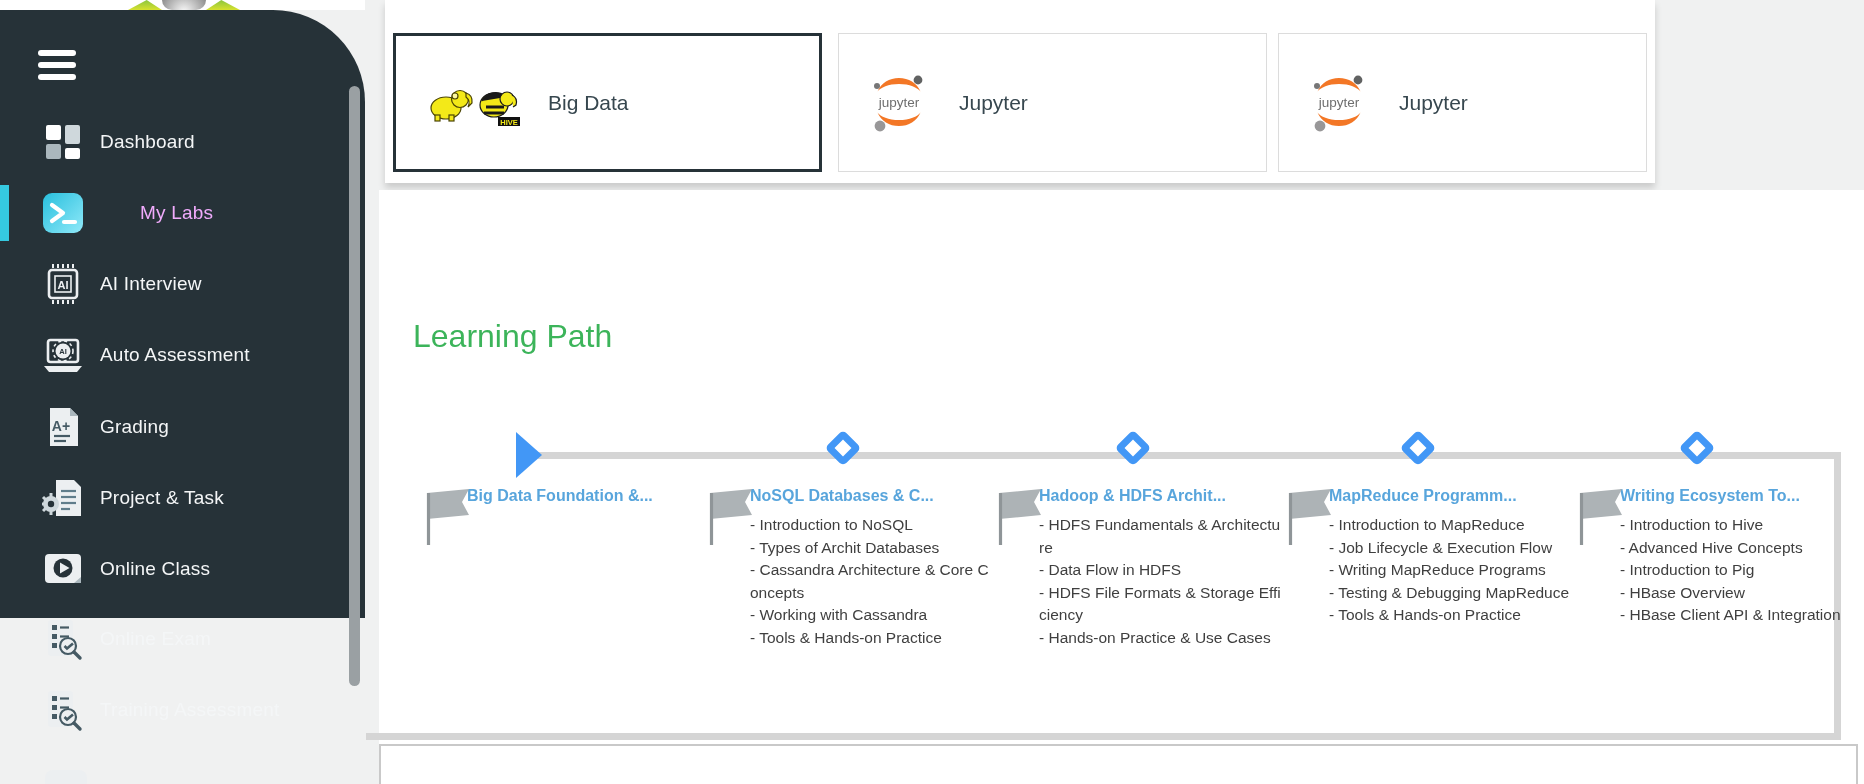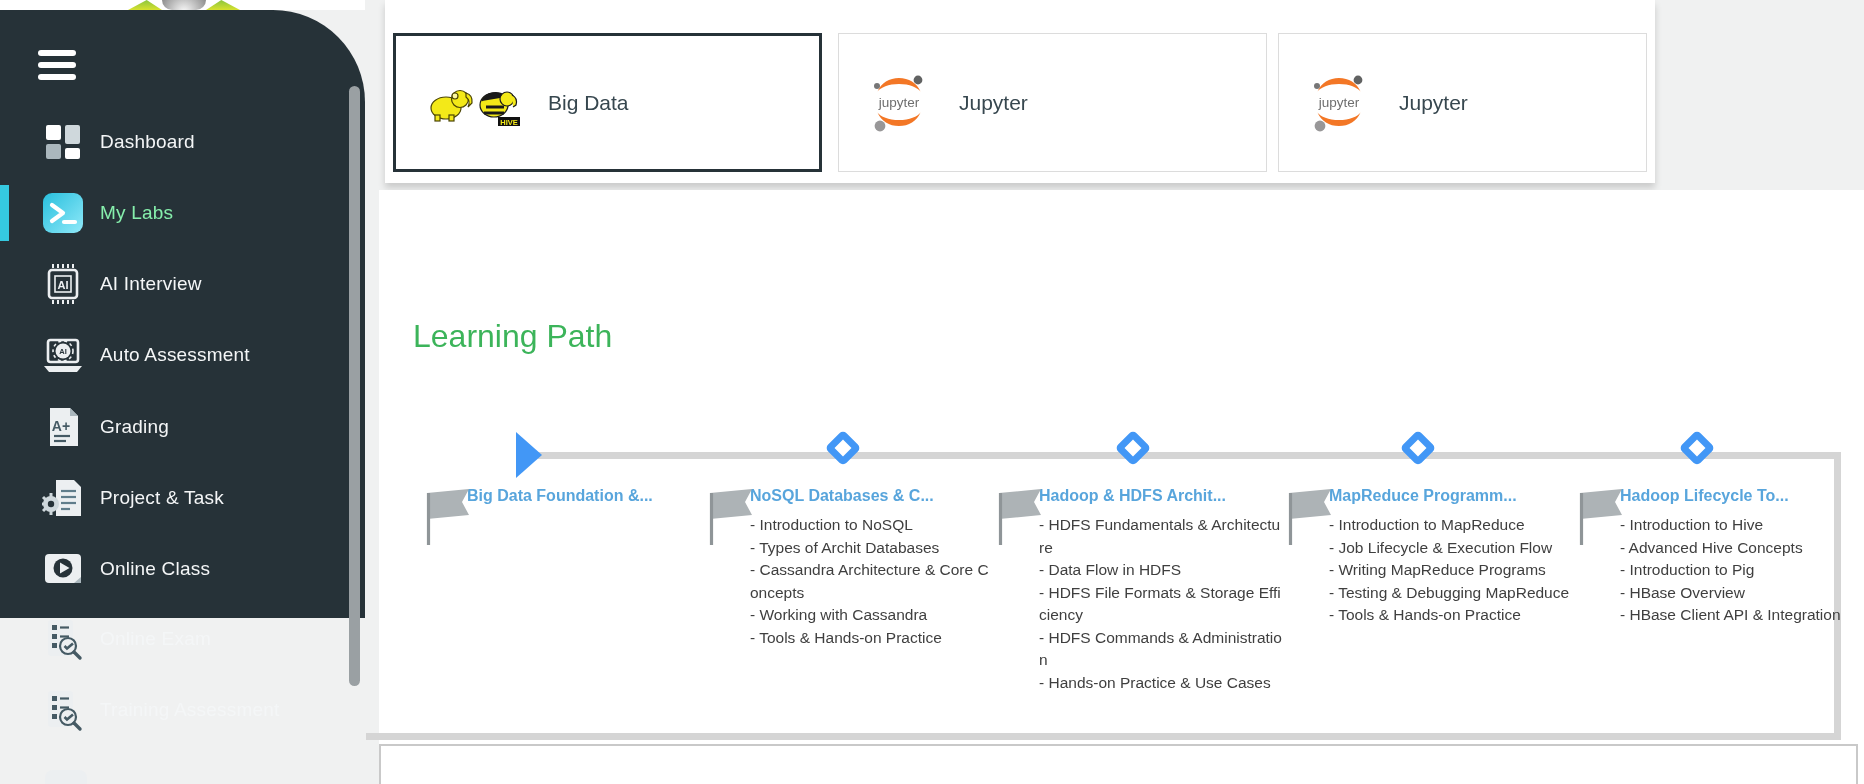--- a/index.html
+++ b/index.html
@@ -12,21 +12,21 @@
   .logo-ball{position:absolute;top:0;width:44px;height:10px;background:radial-gradient(circle at 50% 120%,#fafafa,#8d8d8d);border-radius:0 0 22px 22px;}
 
   
   .sidebar{position:absolute;left:0;top:10px;width:365px;height:608px;background:#263238;border-top-right-radius:92px;}
   .hamburger{position:absolute;left:38px;top:40px;width:38px;height:30px;cursor:pointer;}
   .hamburger span{display:block;width:38px;height:5.5px;background:#fff;border-radius:3px;margin-bottom:6.5px;}
   .nav-item{position:absolute;left:0;width:100%;height:46px;cursor:pointer;}
   .nav-icon{position:absolute;left:40px;top:0;width:46px;height:46px;}
   .nav-icon svg{width:46px;height:46px;display:block;}
   .nav-label{position:absolute;left:100px;top:50%;transform:translateY(-50%);font-size:19px;color:#f4f6f7;white-space:nowrap;letter-spacing:.2px;}
-  .nav-item.active .nav-label{color:#86efac;}
+  .nav-item.active .nav-label{color:#f0abfc;margin-left:40px;}
   .active-bar{position:absolute;left:0;top:175px;width:9px;height:56px;background:#35c9e0;}
   .side-scrollbar{position:absolute;left:349px;top:86px;width:11px;height:600px;background:#9aa0a3;border-radius:6px;}
   .partial-icon{position:absolute;left:45px;top:760px;width:42px;height:14px;background:#eceff1;border-radius:8px 8px 0 0;}
 
   
   .header-strip{position:absolute;left:385px;top:0;width:1270px;height:183px;background:#ffffff;box-shadow:0 5px 7px rgba(0,0,0,.16);}
   .card{position:absolute;top:33px;height:139px;background:#fff;border:1px solid #dcdcdc;display:flex;align-items:center;padding-left:26px;gap:26px;cursor:pointer;}
   .card.selected{border:3px solid #263238;}
   .card-label{font-size:21px;color:#37474f;}
   .card svg{display:block;}
@@ -309,21 +309,20 @@
       <div class="milestone" style="left: 997px;">
         <span class="flag"><svg width="48" height="58" viewBox="0 0 48 58">
             <polygon points="2,4 44,0 37,13 44,26 2,30" fill="#adb3b6"></polygon>
             <line x1="3.5" y1="4" x2="3.5" y2="56" stroke="#8f9598" stroke-width="3.2"></line>
           </svg></span>
         <div class="ms-title">Hadoop &amp; HDFS Archit...</div>
         <div class="ms-topics">
           <div class="ms-topic">- HDFS Fundamentals &amp; Architecture</div>
           <div class="ms-topic">- Data Flow in HDFS</div>
           <div class="ms-topic">- HDFS File Formats &amp; Storage Efficiency</div>
-          <div class="ms-topic">- HDFS Commands &amp; Administration</div>
           <div class="ms-topic">- Hands-on Practice &amp; Use Cases</div>
         </div>
       </div>
       <div class="milestone" style="left: 1287px;">
         <span class="flag"><svg width="48" height="58" viewBox="0 0 48 58">
             <polygon points="2,4 44,0 37,13 44,26 2,30" fill="#adb3b6"></polygon>
             <line x1="3.5" y1="4" x2="3.5" y2="56" stroke="#8f9598" stroke-width="3.2"></line>
           </svg></span>
         <div class="ms-title">MapReduce Programm...</div>
         <div class="ms-topics">
@@ -332,21 +331,21 @@
           <div class="ms-topic">- Writing MapReduce Programs</div>
           <div class="ms-topic">- Testing &amp; Debugging MapReduce</div>
           <div class="ms-topic">- Tools &amp; Hands-on Practice</div>
         </div>
       </div>
       <div class="milestone" style="left: 1578px;">
         <span class="flag"><svg width="48" height="58" viewBox="0 0 48 58">
             <polygon points="2,4 44,0 37,13 44,26 2,30" fill="#adb3b6"></polygon>
             <line x1="3.5" y1="4" x2="3.5" y2="56" stroke="#8f9598" stroke-width="3.2"></line>
           </svg></span>
-        <div class="ms-title">Hadoop Lifecycle To...</div>
+        <div class="ms-title">Writing Ecosystem To...</div>
         <div class="ms-topics">
           <div class="ms-topic">- Introduction to Hive</div>
           <div class="ms-topic">- Advanced Hive Concepts</div>
           <div class="ms-topic">- Introduction to Pig</div>
           <div class="ms-topic">- HBase Overview</div>
           <div class="ms-topic">- HBase Client API &amp; Integration</div>
         </div>
       </div>
     </div>
 

